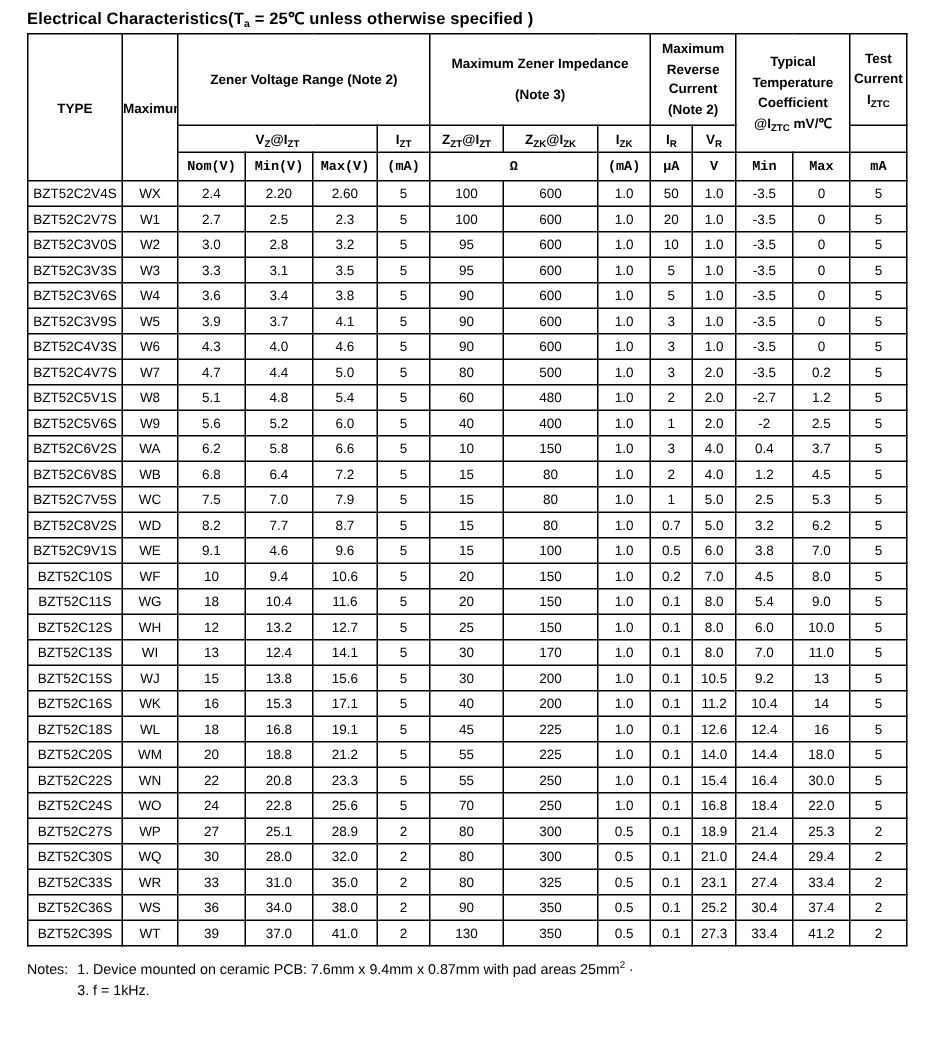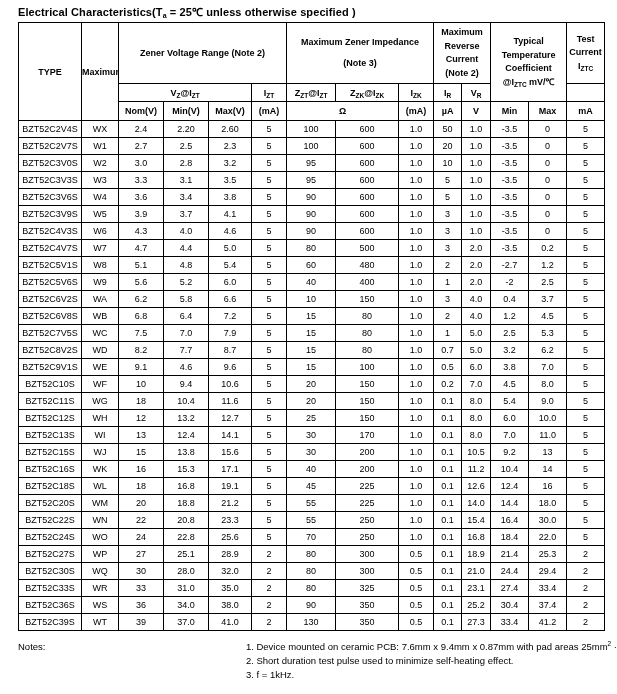--- a/index.html
+++ b/index.html
@@ -44,39 +44,38 @@
     font-weight: bold;
     font-size: 9px;
   }
   table.ec td {
     font-size: 9px;
     font-weight: normal;
     height: 16px;
   }
   thead tr.r1 th { height: 60px; }
   thead tr.r2 th { height: 17px; }
-  thead tr.r3 th { height: 18px; }
+  thead tr.r3 th { height: 18px; font-family: Liberation Mono, monospace; }
   thead th .ln { line-height: 13.5px; }
   thead th .ln.gap { margin-top: 7px; }
   sub {
     font-size: 6.5px;
     vertical-align: -2px;
     line-height: 0;
   }
   sup {
     font-size: 6.5px;
     vertical-align: 4px;
     line-height: 0;
   }
   .notes {
     display: flex;
     margin: 9px 0 0 18px;
     font-size: 9.5px;
     line-height: 14px;
-    justify-content: space-between;
   }
   .notes .notes-label {
     flex: 0 0 auto;
     margin-right: 6px;
   }
   .notes .note-items > div {
     white-space: nowrap;
   }
 </style>
 </head>
@@ -635,18 +634,17 @@
           <td>41.2</td>
           <td>2</td>
         </tr>
       </tbody>
   </table>
 
   <div class="notes">
     <span class="notes-label">Notes:</span>
     <div class="note-items">
       <div><span>1. Device mounted on ceramic PCB: 7.6mm x 9.4mm x 0.87mm with pad areas 25mm</span><sup>2</sup><span> ·</span></div>
-      <div>2. Short duration test pulse used to minimize self-heating effect.</div>
       <div>3. f = 1kHz.</div>
     </div>
   </div>
 
 </div>
 
 </body></html>

